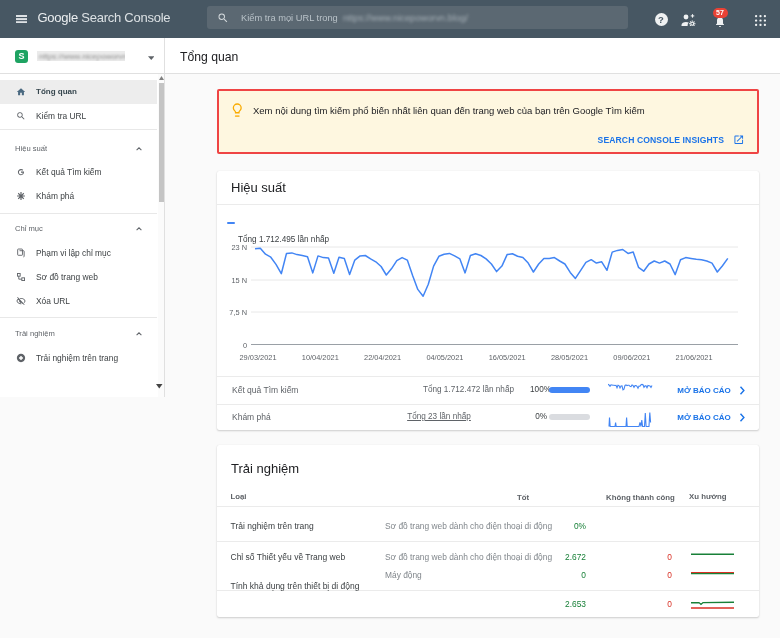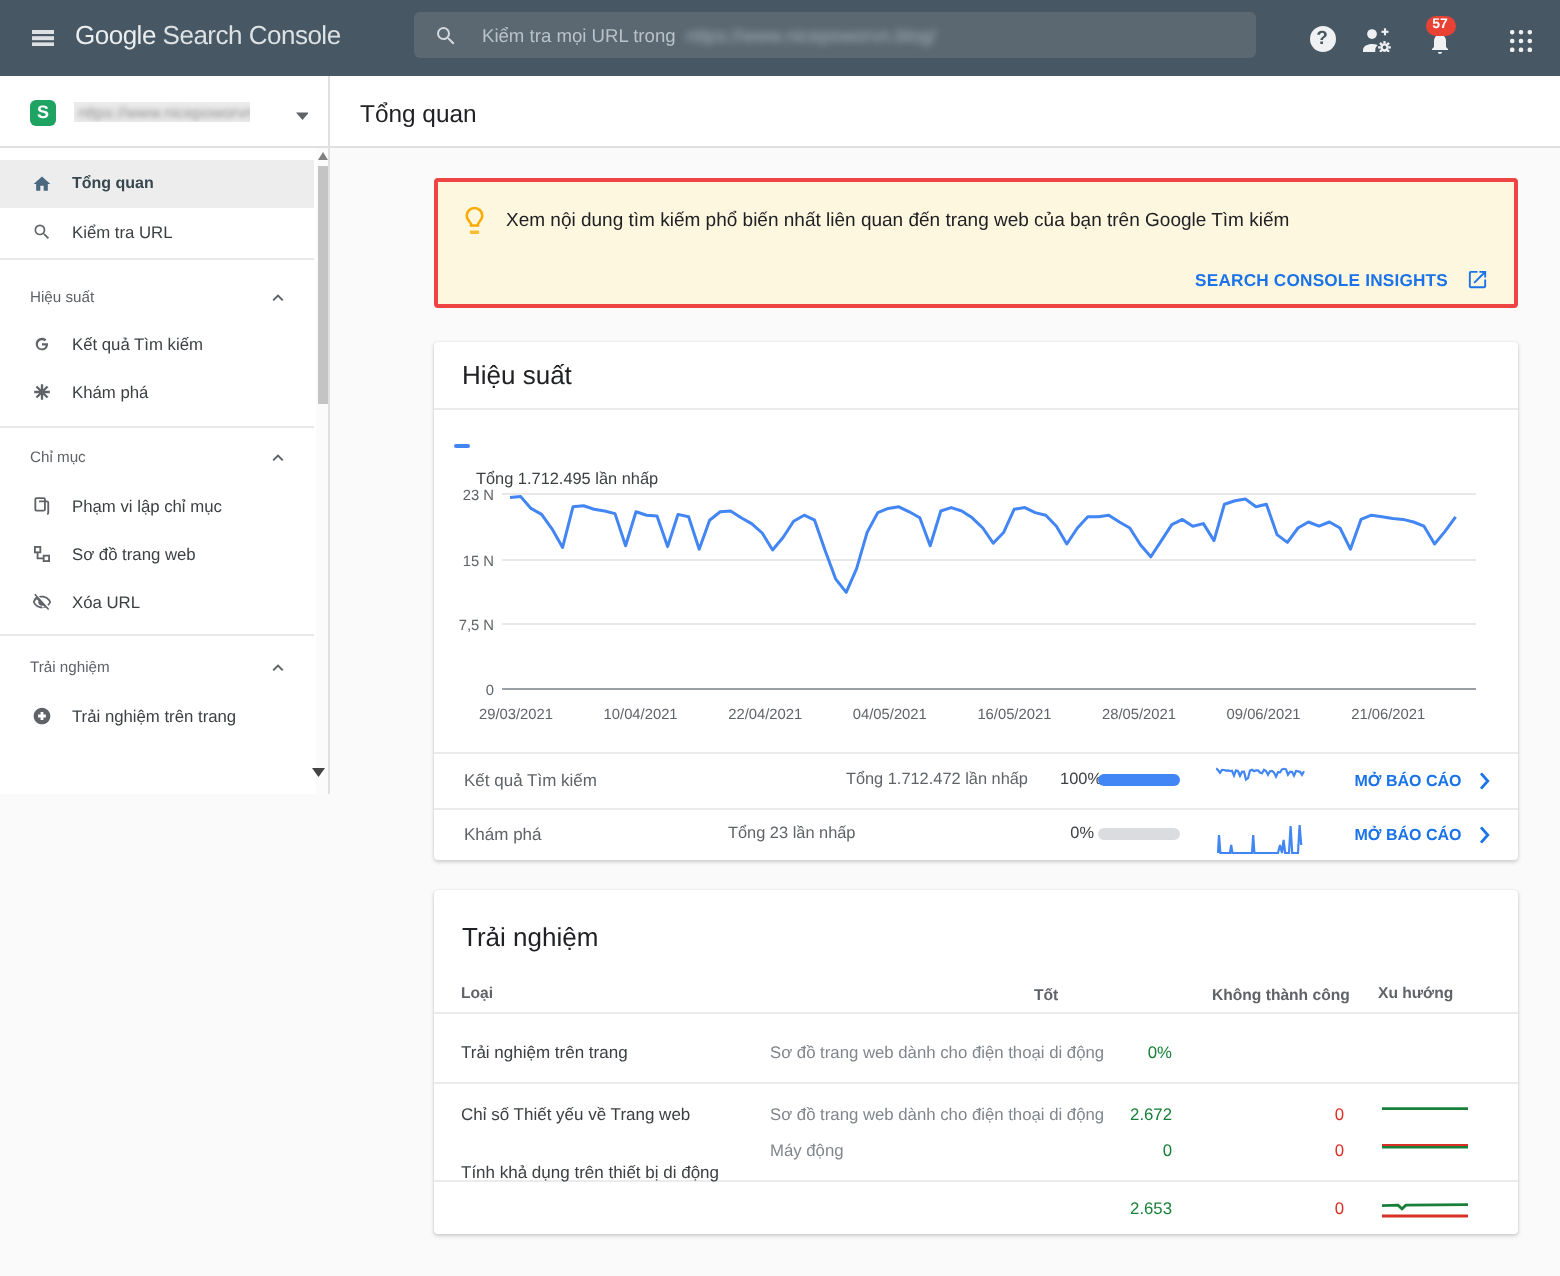--- a/index.html
+++ b/index.html
@@ -192,21 +192,21 @@
   <svg class="abs" style="left:391px;top:212px" width="46" height="10" viewBox="0 0 46 10">
       <polyline fill="none" stroke="#4285f4" stroke-width="1.1" points="0,1.2 1,2.0 2,3.4 3,1.9 4,2.0 5,2.3 6,2.2 7,2.5 8,2.4 9,4.8 10,2.2 11,2.6 12,4.9 13,2.9 14,2.8 15,6.8 16,6.1 17,2.3 18,1.9 19,2.6 20,2.2 21,2.2 22,3.3 23,3.6 24,1.9 25,2.5 26,4.4 27,2.6 28,2.5 29,3.3 30,5.3 31,3.1 32,3.2 33,1.7 34,1.4 35,1.7 36,4.3 37,2.9 38,2.9 39,4.8 40,2.5 41,2.7 42,2.9 43,4.4 44,2.6"></polyline>
     </svg>
   <div class="abs" style="left:459px;top:214.5px;width:56px;text-align:center;font-size:8px;font-weight:bold;color:#1a73e8;">MỞ BÁO CÁO</div>
   <svg class="abs" style="left:521.5px;top:214.5px" width="7" height="9" viewBox="0 0 7 9">
       <path fill="none" stroke="#1a73e8" stroke-width="1.4" d="M1.5 0.7l3.4 3.8-3.4 3.8"></path>
     </svg>
 
   <div class="abs" style="left:0;top:233px;width:542px;border-top:1px solid #ebebeb;"></div>
   <div class="abs" style="left:15px;top:241px;font-size:8.5px;color:#5f6368;">Khám phá</div>
-  <div class="abs" style="left:147px;top:241px;width:150px;text-align:left;font-size:8.2px;color:#5f6368;">Tổng 23 lần nhấp</div>
+  <div class="abs" style="left:147px;top:241px;width:150px;text-align:center;font-size:8.2px;color:#5f6368;text-decoration:underline;">Tổng 23 lần nhấp</div>
   <div class="abs" style="left:270px;top:241px;width:60px;text-align:right;font-size:8.2px;color:#3c4043;">0%</div>
   <div class="abs" style="left:332px;top:242.5px;width:41px;height:6.5px;background:#dadce0;border-radius:3.5px;"></div>
   <svg class="abs" style="left:391px;top:237px" width="46" height="20" viewBox="0 0 46 20">
       <polyline fill="none" stroke="#4285f4" stroke-width="1.1" points="1,18.5 1.5,9.5 2.2,18.5 7,18.5 7.6,14.5 8.2,18.5 18,18.5 18.6,9.5 19.2,18.5 31,18.5 32,14.5 33,18.5 33.8,12 34.6,18.5 36.5,18.5 37.3,5 38.1,18.5 41,18.5 41.8,4.5 42.6,14.5"></polyline>
     </svg>
   <div class="abs" style="left:459px;top:241.5px;width:56px;text-align:center;font-size:8px;font-weight:bold;color:#1a73e8;">MỞ BÁO CÁO</div>
   <svg class="abs" style="left:521.5px;top:241.5px" width="7" height="9" viewBox="0 0 7 9">
       <path fill="none" stroke="#1a73e8" stroke-width="1.4" d="M1.5 0.7l3.4 3.8-3.4 3.8"></path>
     </svg>
 </div>

